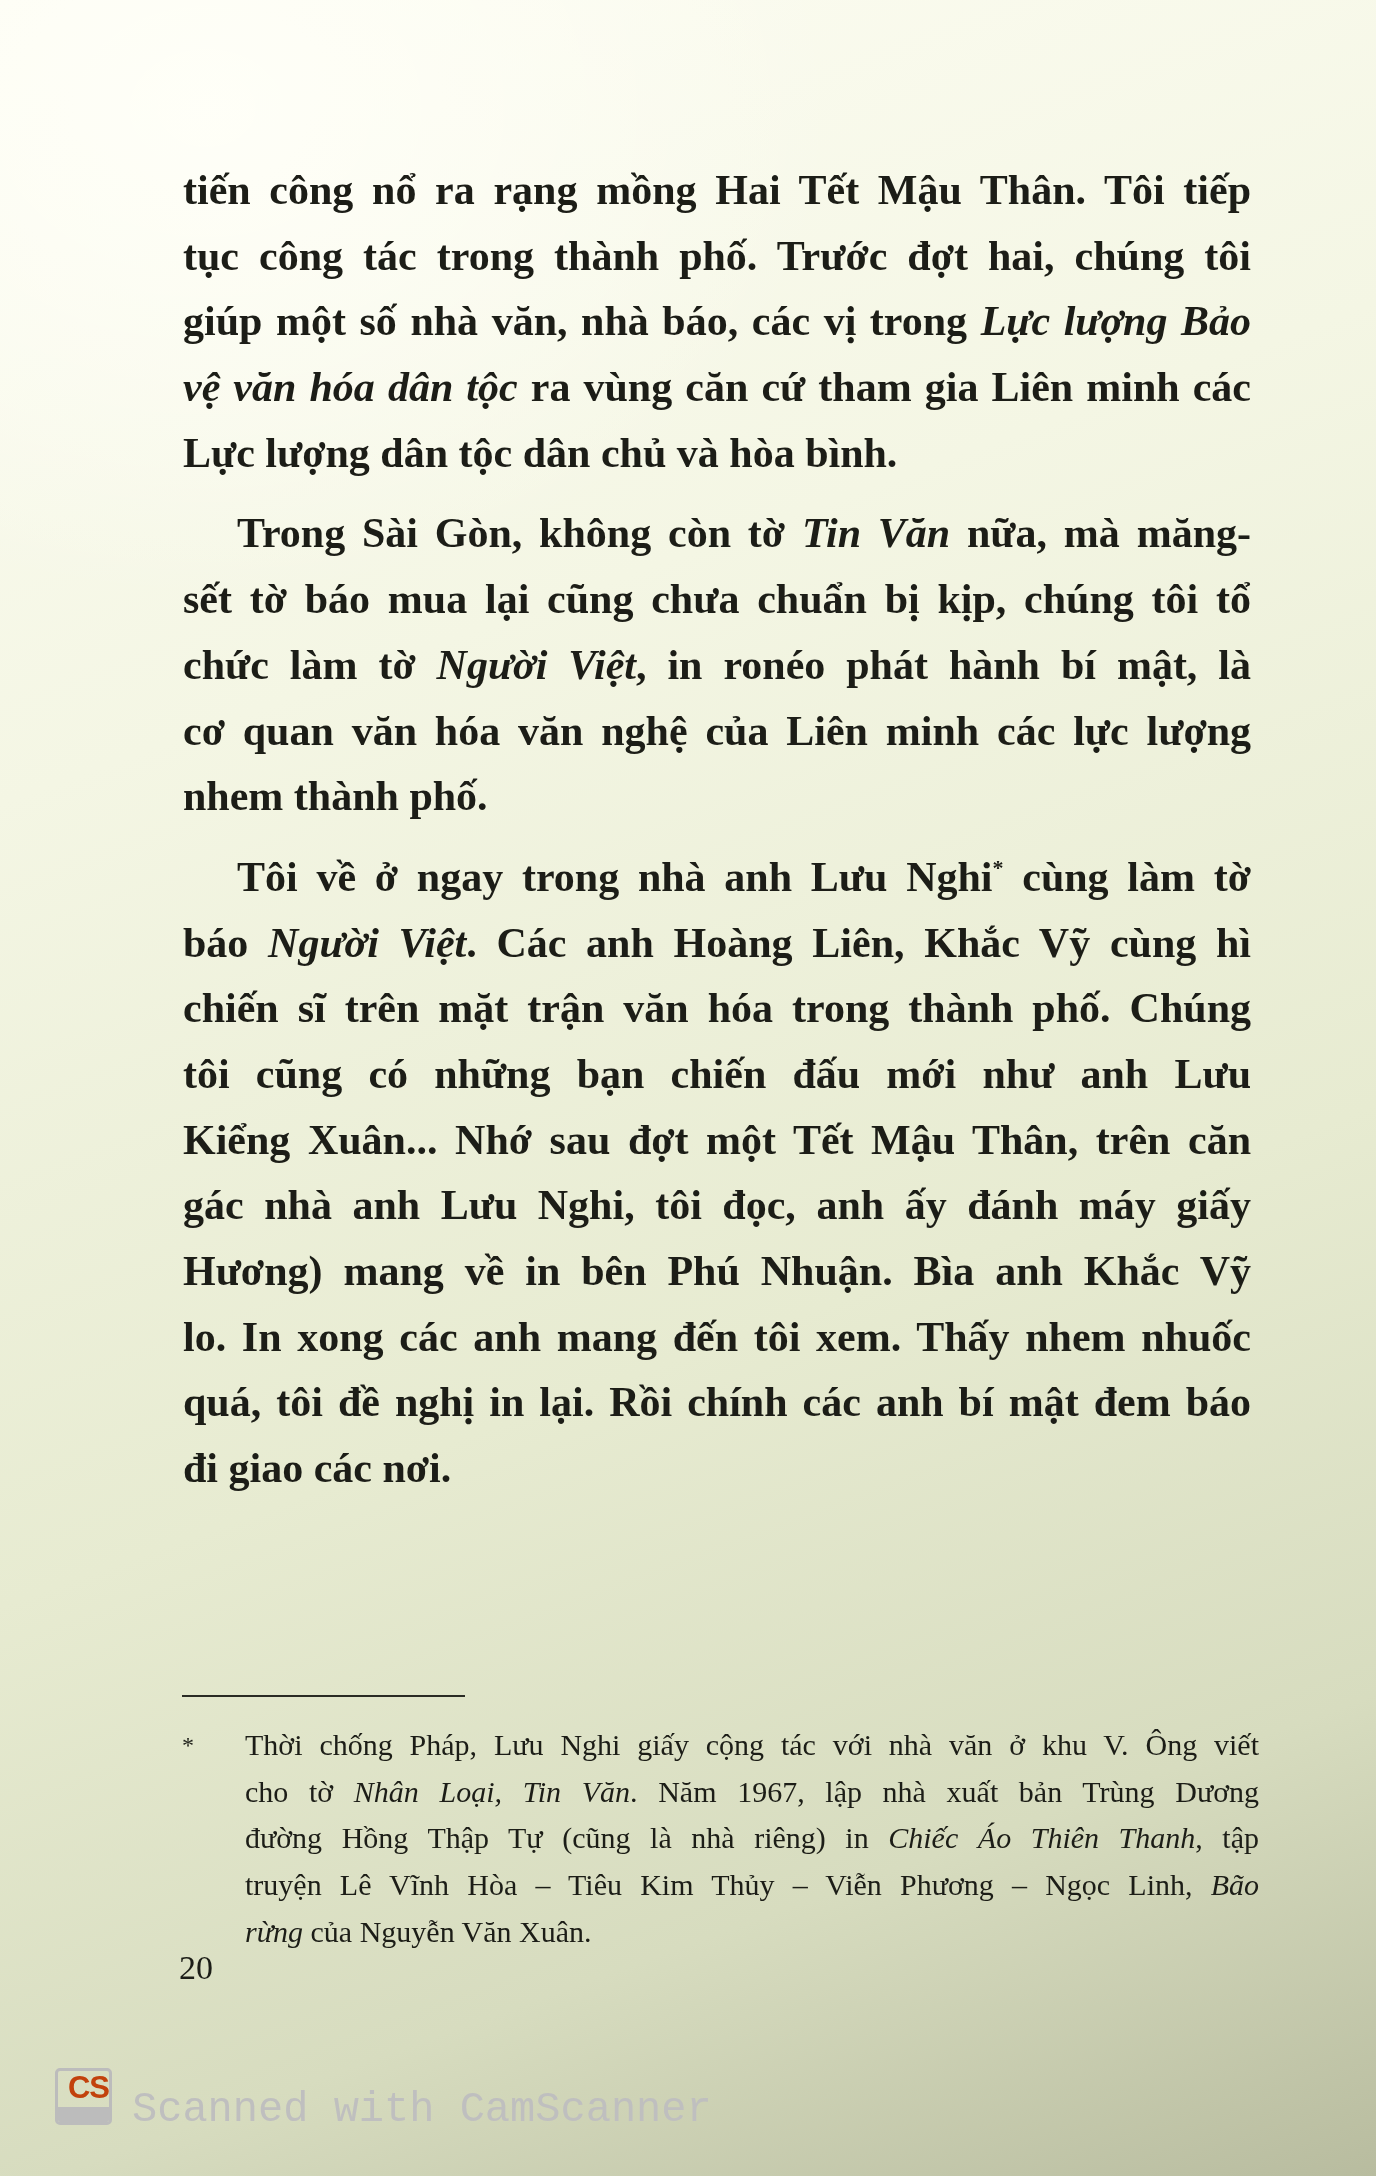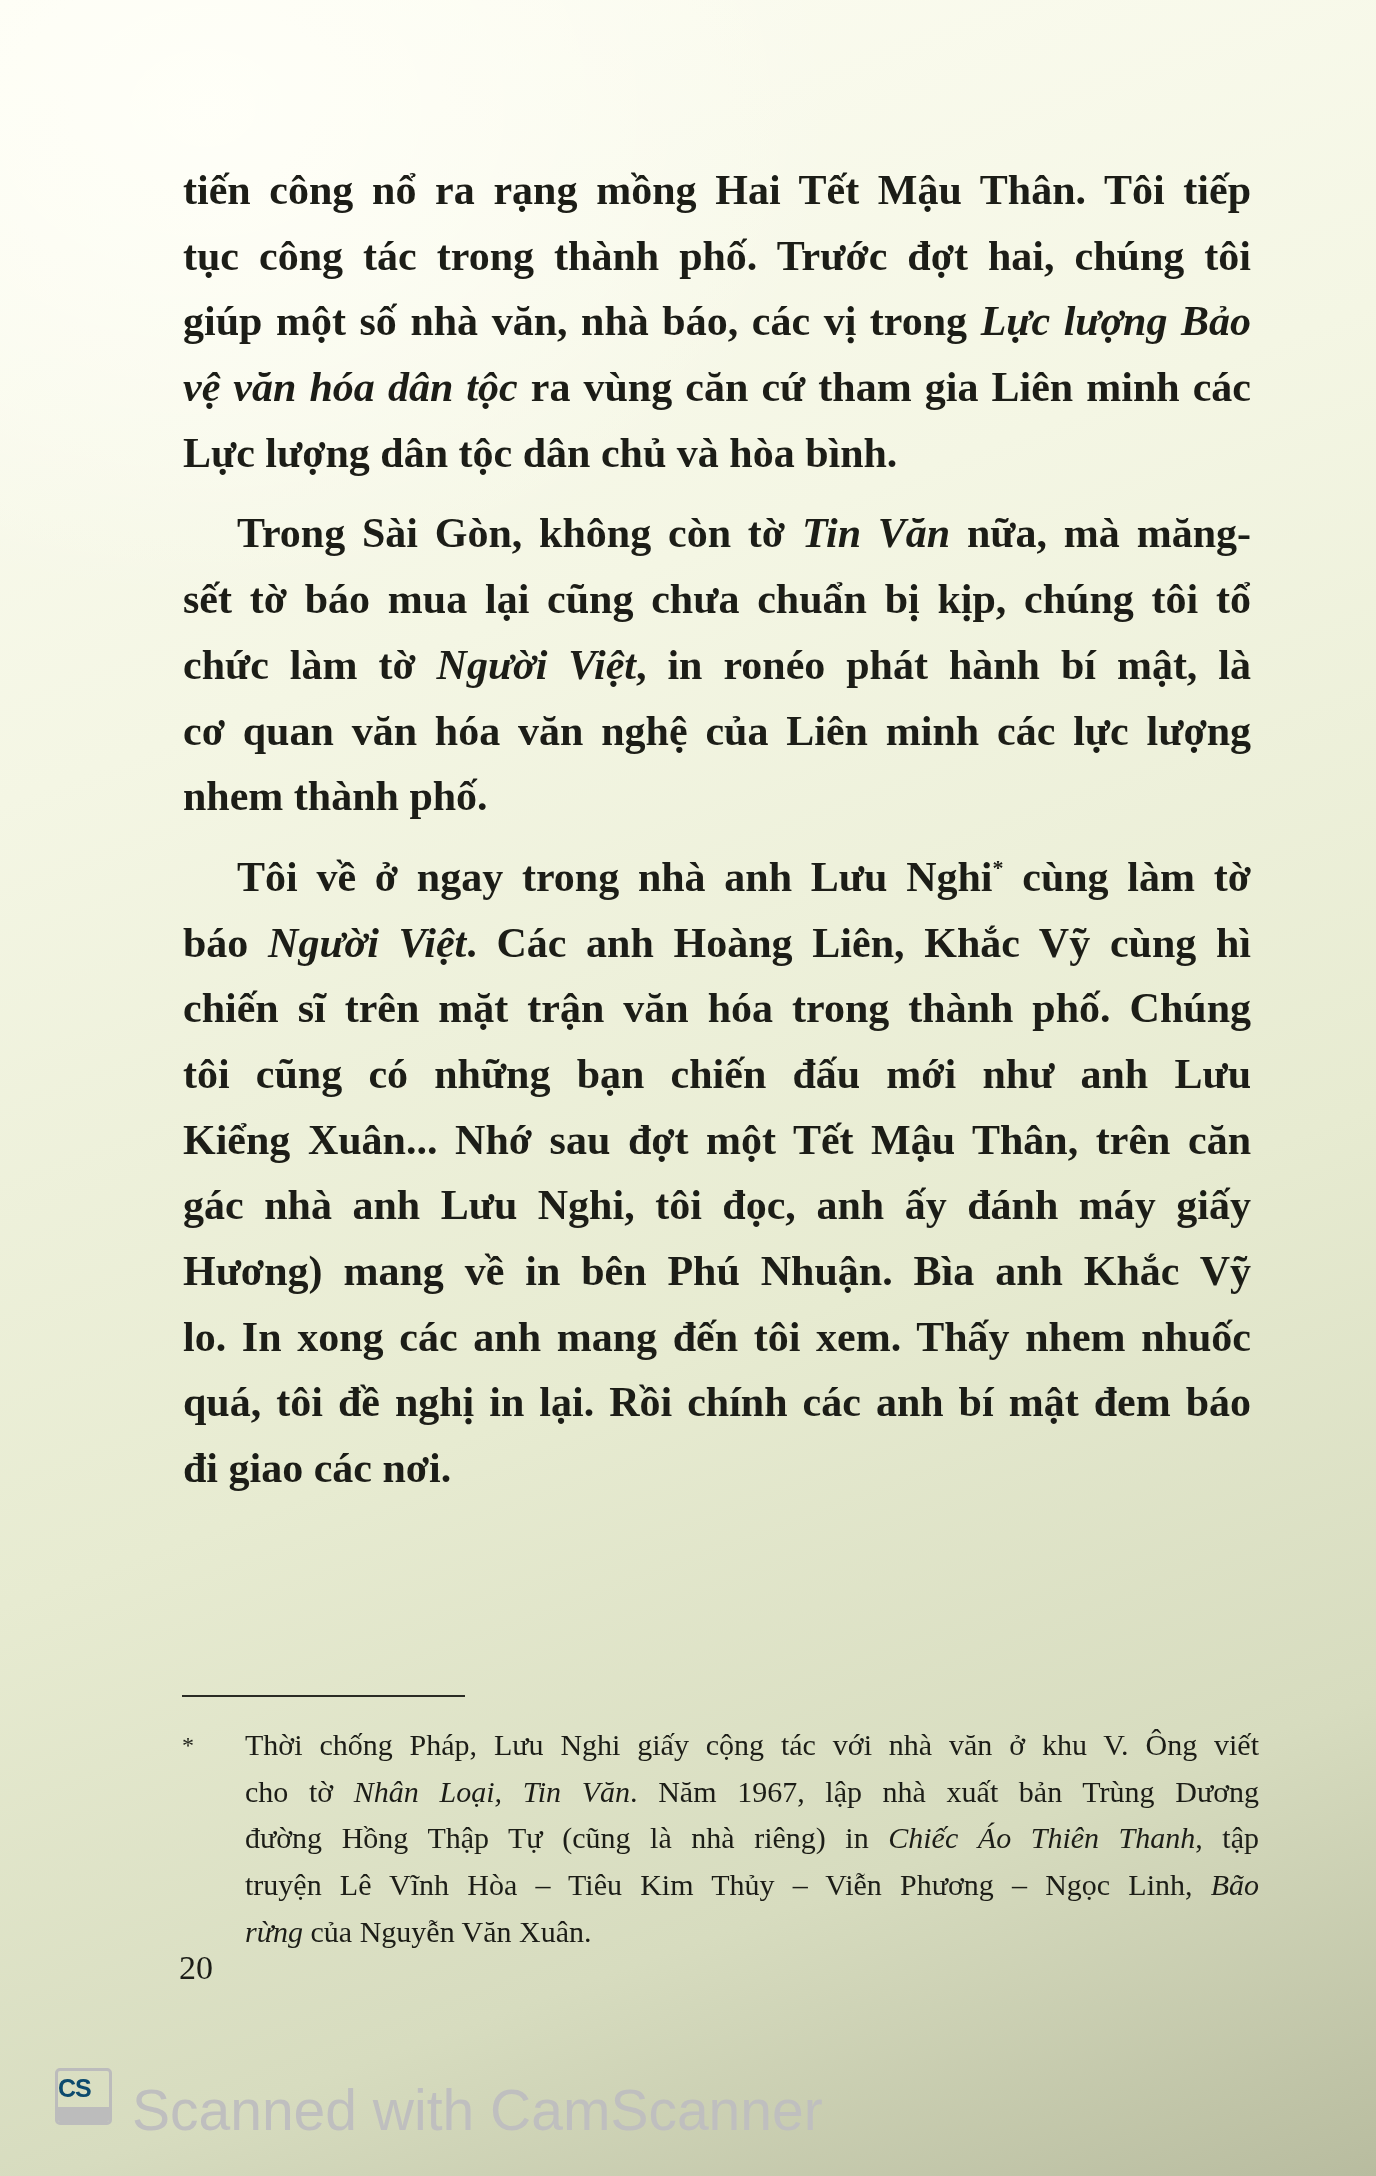--- a/index.html
+++ b/index.html
@@ -33,27 +33,27 @@
 
   .page-number { position: absolute; left: 179px; top: 1948px; font-size: 34px; line-height: 40px; color: #1c1d17; }
 
   .watermark { position: absolute; left: 55px; top: 2066px; height: 61px; display: flex; align-items: center; }
   .cs-logo {
     position: relative; width: 57px; height: 57px; border: 3px solid #bcbcbc; border-radius: 5px;
     box-sizing: border-box; overflow: hidden; background: transparent;
   }
   .cs-logo .cs-fill { position: absolute; left: 0; right: 0; bottom: 0; height: 15px; background: #bcbcbc; }
   .cs-logo .cs-text {
-    position: absolute; left: 0; right: 0; top: 3px; text-align: left;
-    font-family: "Liberation Sans", "DejaVu Sans", sans-serif; font-weight: bold; font-size: 25px; line-height: 28px;
-    color: #0c4a6e; letter-spacing: -1px;
+    position: absolute; left: 0; right: 0; top: 3px; text-align: right;
+    font-family: "Liberation Sans", "DejaVu Sans", sans-serif; font-weight: bold; font-size: 31px; line-height: 28px;
+    color: #c2410c; letter-spacing: -1px;
   }
   .wm-text {
-    margin-left: 20px; font-family: Liberation Sans, sans-serif;
-    font-size: 57px; color: #bfbfbf; line-height: 61px; white-space: nowrap; margin-top: 28px;
+    margin-left: 20px; font-family: Liberation Mono, monospace;
+    font-size: 42px; color: #bfbfbf; line-height: 61px; white-space: nowrap; margin-top: 28px;
   }
 </style>
 </head>
 <body>
 
 <div class="page">
 
   <div class="body-text" id="body-text">
       <div class="para">
         <span class="line" style="white-space: normal; word-spacing: 0px; display: block;"><span class="run-n">tiến công nổ ra rạng mồng Hai Tết Mậu Thân. Tôi tiếp</span></span>

